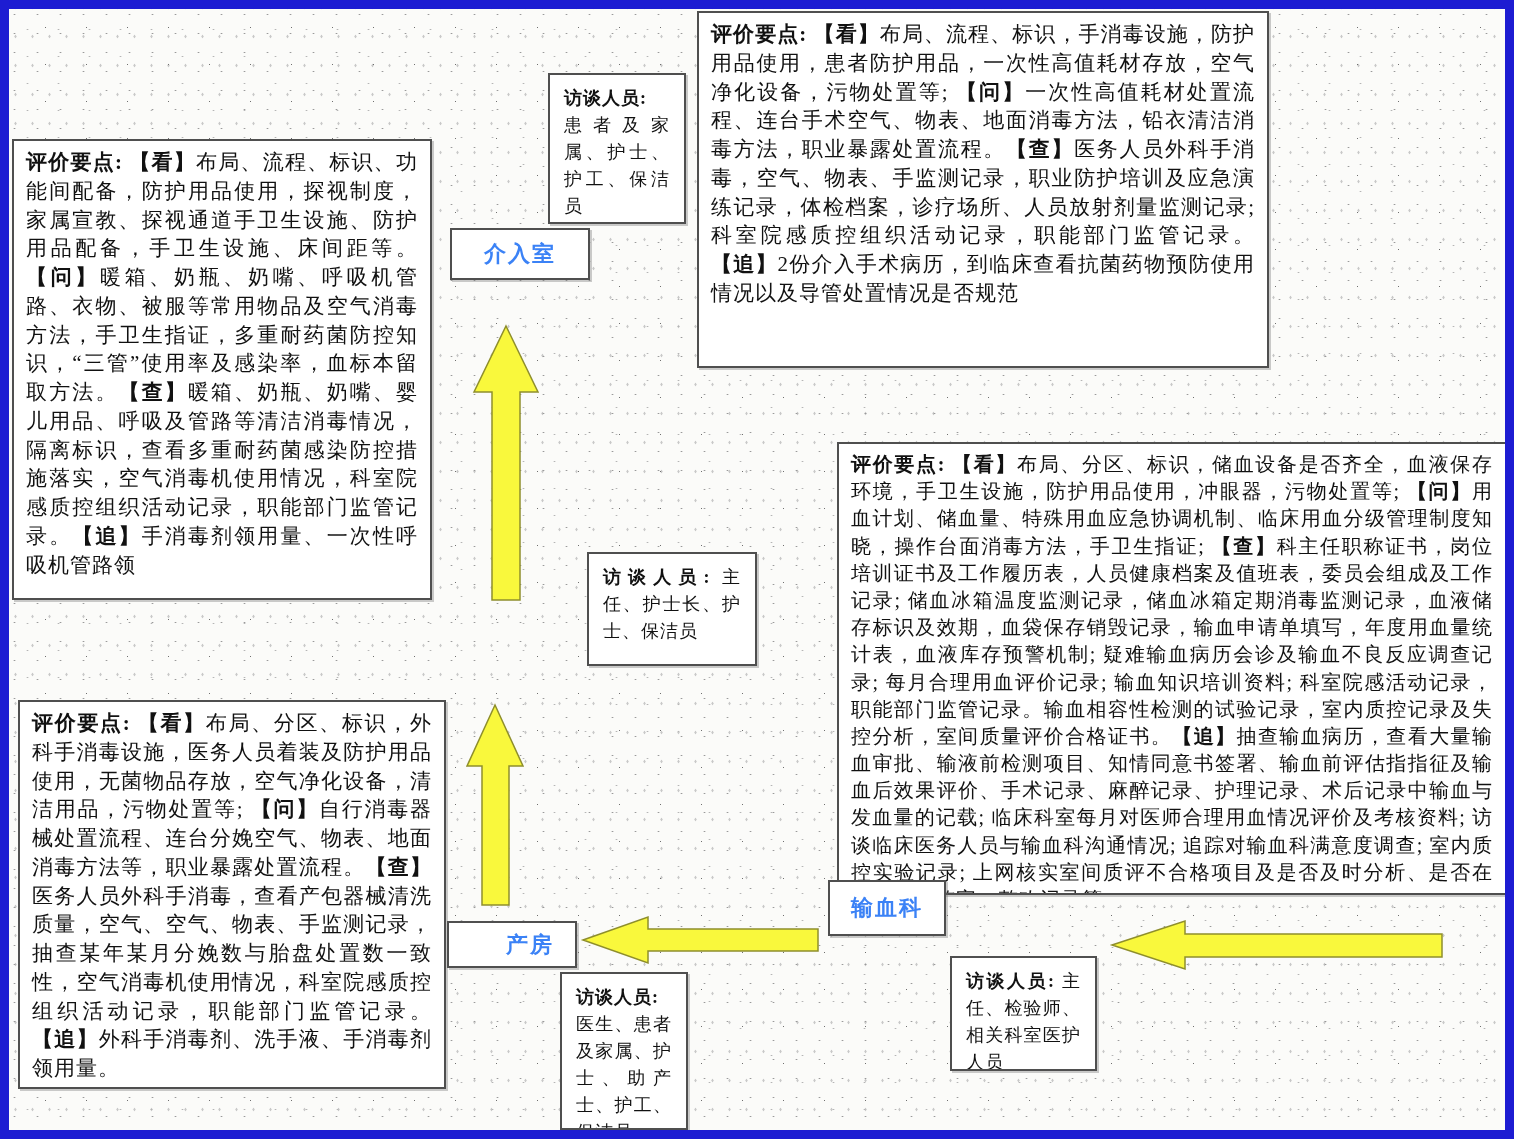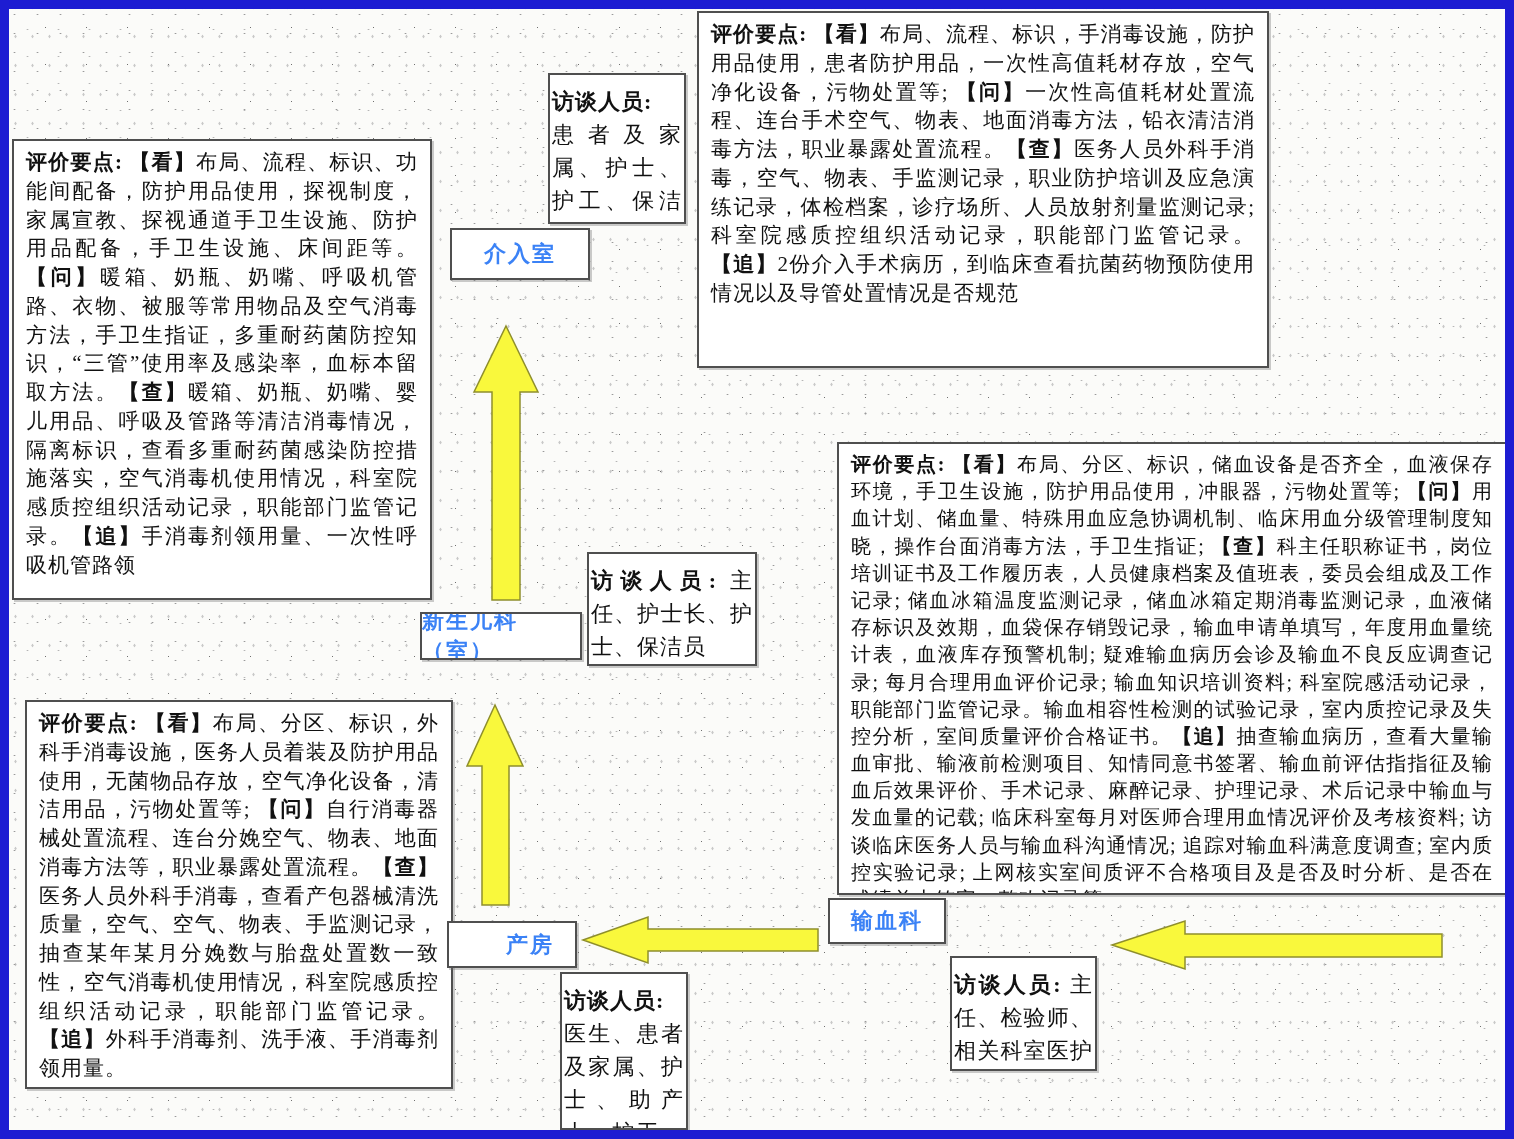--- a/index.html
+++ b/index.html
@@ -39,22 +39,22 @@
     padding:7px 12px 8px 12px;
     font-size:21px;
     line-height:1.37;
     letter-spacing:1px;
     text-align:justify;
     color:#111;
   }
   .eval b{font-weight:bold;}
   .eval.dense{font-size:20px;line-height:1.36;}
   .interview{
-    padding:10px 2px;
-    font-size:22px;
+    padding:10px 14px;
+    font-size:18px;
     line-height:1.5;
     letter-spacing:1px;
     text-align:justify;
     color:#111;
   }
   .interview b{font-weight:bold;}
   .interview.stack b{display:block;}
   .node{
     display:flex;align-items:center;justify-content:center;
     font-size:22px;font-weight:bold;color:#3b82f6;
@@ -82,40 +82,39 @@
     <polygon points="583,940 648,917 648,929 818,929 818,951 648,951 648,963" fill="#f9f83c"></polygon>
     <polygon points="1112,945 1185,921 1185,934 1442,934 1442,957 1185,957 1185,969" fill="#f9f83c"></polygon>
   </svg>
 
   <div class="box eval" style="left:697px;top:11px;width:572px;height:357px;"><b>评价要点: </b><b>【看】</b><span>布局、流程、标识，手消毒设施，防护用品使用，患者防护用品，一次性高值耗材存放，空气净化设备，污物处置等; </span><b>【问】</b><span>一次性高值耗材处置流程、连台手术空气、物表、地面消毒方法，铅衣清洁消毒方法，职业暴露处置流程。</span><b>【查】</b><span>医务人员外科手消毒，空气、物表、手监测记录，职业防护培训及应急演练记录，体检档案，诊疗场所、人员放射剂量监测记录; 科室院感质控组织活动记录，职能部门监管记录。</span><b>【追】</b><span>2份介入手术病历，到临床查看抗菌药物预防使用情况以及导管处置情况是否规范</span></div>
 
   <div class="box eval" style="left:12px;top:139px;width:420px;height:461px;"><b>评价要点: </b><b>【看】</b><span>布局、流程、标识、功能间配备，防护用品使用，探视制度，家属宣教、探视通道手卫生设施、防护用品配备，手卫生设施、床间距等。</span><b>【问】</b><span>暖箱、奶瓶、奶嘴、呼吸机管路、衣物、被服等常用物品及空气消毒方法，手卫生指证，多重耐药菌防控知识，“三管”使用率及感染率，血标本留取方法。</span><b>【查】</b><span>暖箱、奶瓶、奶嘴、婴儿用品、呼吸及管路等清洁消毒情况，隔离标识，查看多重耐药菌感染防控措施落实，空气消毒机使用情况，科室院感质控组织活动记录，职能部门监管记录。</span><b>【追】</b><span>手消毒剂领用量、一次性呼吸机管路领</span></div>
 
   <div class="box eval dense" style="left:837px;top:442px;width:670px;height:453px;"><b>评价要点: </b><b>【看】</b><span>布局、分区、标识，储血设备是否齐全，血液保存环境，手卫生设施，防护用品使用，冲眼器，污物处置等; </span><b>【问】</b><span>用血计划、储血量、特殊用血应急协调机制、临床用血分级管理制度知晓，操作台面消毒方法，手卫生指证; </span><b>【查】</b><span>科主任职称证书，岗位培训证书及工作履历表，人员健康档案及值班表，委员会组成及工作记录; 储血冰箱温度监测记录，储血冰箱定期消毒监测记录，血液储存标识及效期，血袋保存销毁记录，输血申请单填写，年度用血量统计表，血液库存预警机制; 疑难输血病历会诊及输血不良反应调查记录; 每月合理用血评价记录; 输血知识培训资料; 科室院感活动记录，职能部门监管记录。输血相容性检测的试验记录，室内质控记录及失控分析，室间质量评价合格证书。</span><b>【追】</b><span>抽查输血病历，查看大量输血审批、输液前检测项目、知情同意书签署、输血前评估指指征及输血后效果评价、手术记录、麻醉记录、护理记录、术后记录中输血与发血量的记载; 临床科室每月对医师合理用血情况评价及考核资料; 访谈临床医务人员与输血科沟通情况; 追踪对输血科满意度调查; 室内质控实验记录; 上网核实室间质评不合格项目及是否及时分析、是否在成绩单上签字、整改记录等。</span></div>
 
-  <div class="box eval" style="left:25px;top:700px;width:428px;height:389px;"><b>评价要点: </b><b>【看】</b><span>布局、分区、标识，外科手消毒设施，医务人员着装及防护用品使用，无菌物品存放，空气净化设备，清洁用品，污物处置等; </span><b>【问】</b><span>自行消毒器械处置流程、连台分娩空气、物表、地面消毒方法等，职业暴露处置流程。</span><b>【查】</b><span>医务人员外科手消毒，查看产包器械清洗质量，空气、空气、物表、手监测记录，抽查某年某月分娩数与胎盘处置数一致性，空气消毒机使用情况，科室院感质控组织活动记录，职能部门监管记录。</span><b>【追】</b><span>外科手消毒剂、洗手液、手消毒剂领用量。</span></div>
+  <div class="box eval" style="left:18px;top:700px;width:428px;height:389px;"><b>评价要点: </b><b>【看】</b><span>布局、分区、标识，外科手消毒设施，医务人员着装及防护用品使用，无菌物品存放，空气净化设备，清洁用品，污物处置等; </span><b>【问】</b><span>自行消毒器械处置流程、连台分娩空气、物表、地面消毒方法等，职业暴露处置流程。</span><b>【查】</b><span>医务人员外科手消毒，查看产包器械清洗质量，空气、空气、物表、手监测记录，抽查某年某月分娩数与胎盘处置数一致性，空气消毒机使用情况，科室院感质控组织活动记录，职能部门监管记录。</span><b>【追】</b><span>外科手消毒剂、洗手液、手消毒剂领用量。</span></div>
 
   <div class="box interview stack" style="left:548px;top:73px;width:138px;height:151px;">
     <b>访谈人员: </b><span>患者及家属、护士、护工、保洁员</span>
   </div>
 
   <div class="box interview" style="left:587px;top:552px;width:170px;height:114px;">
     <b>访谈人员: </b><span>主任、护士长、护士、保洁员</span>
   </div>
 
   <div class="box interview stack" style="left:560px;top:972px;width:128px;height:158px;">
     <b>访谈人员: </b><span>医生、患者及家属、护士、助产士、护工、保洁员</span>
   </div>
 
   <div class="box interview" style="left:950px;top:956px;width:147px;height:115px;">
     <b>访谈人员: </b><span>主任、检验师、相关科室医护人员</span>
   </div>
 
   <div class="box node" style="left:450px;top:228px;width:140px;height:52px;">介入室</div>
 
-  <div class="box node" style="left:420px;top:612px;width:162px;height:48px;">新生儿科（室）</div>
 
   <div class="box node" style="left:447px;top:921px;width:130px;height:47px;padding-left:36px;">产房</div>
 
-  <div class="box node" style="left:828px;top:898px;width:118px;height:46px;">输血科</div>
+  <div class="box node" style="left:828px;top:880px;width:118px;height:56px;">输血科</div>
 
   <div class="frame"></div>
 </div>
 
 </body></html>

